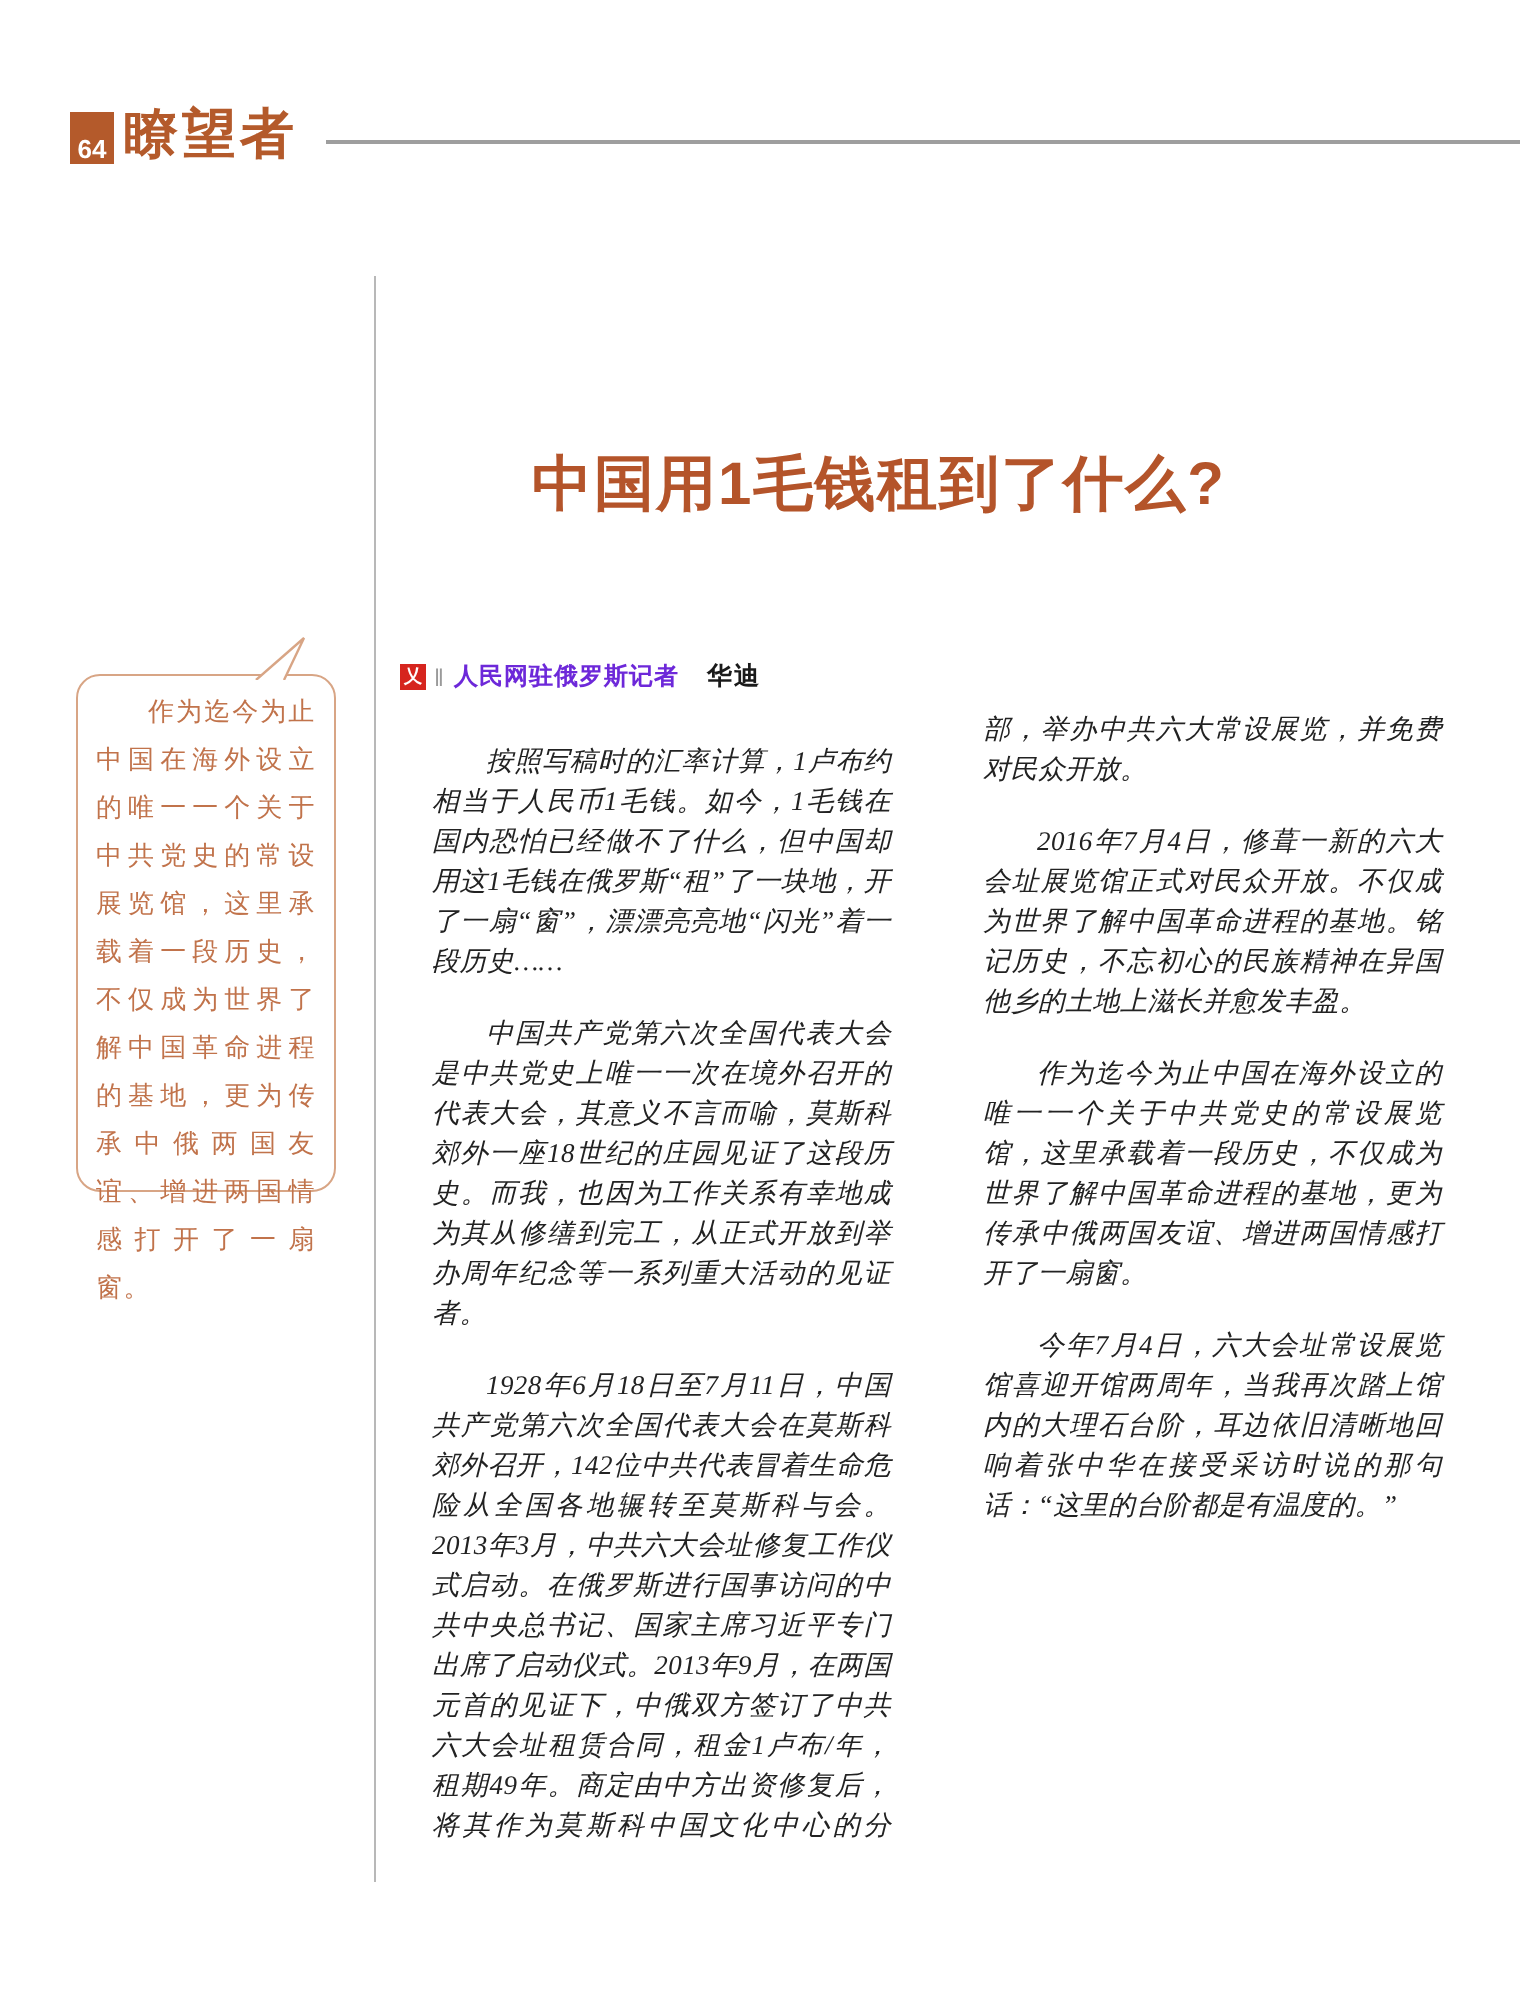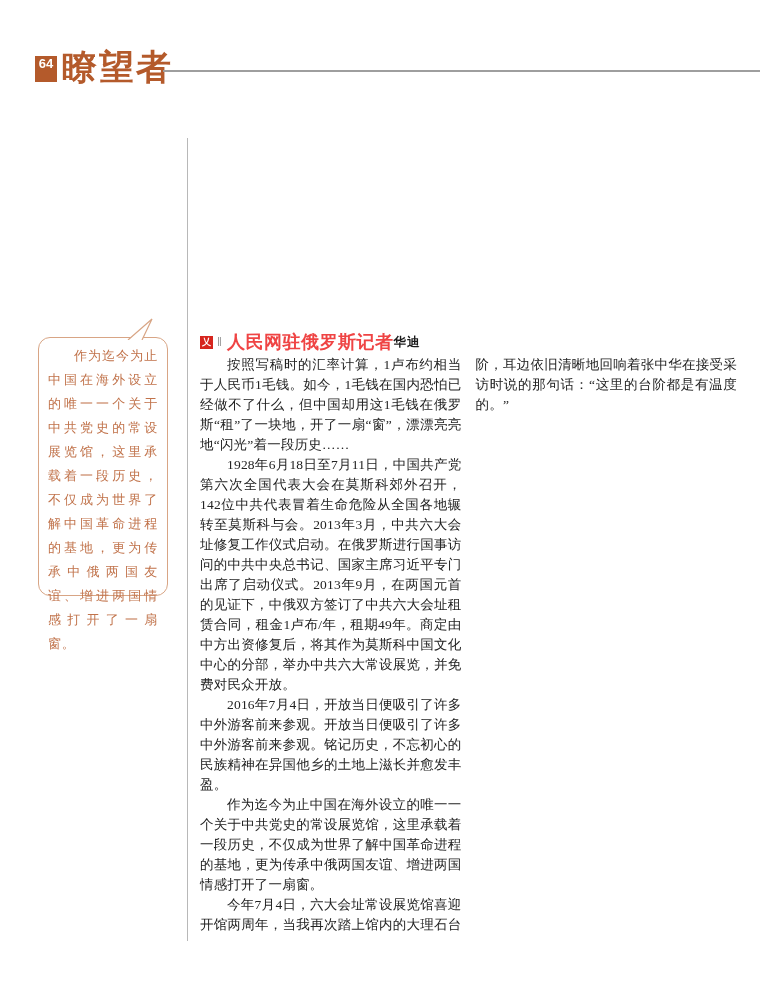--- a/index.html
+++ b/index.html
@@ -2,24 +2,24 @@
 <html><head>
 <meta charset="utf-8">
 <style>
   html,body{margin:0;padding:0;background:#fff;}
   .page{position:relative;width:760px;height:1007px;background:#ffffff;overflow:hidden;
         font-family:"Liberation Serif","DejaVu Serif",serif;}
 
   
   .page-num-box{position:absolute;left:35px;top:56px;width:22px;height:26px;
     background:#b45a2b;color:#fff;font-family:"Liberation Sans","DejaVu Sans",sans-serif;
-    font-size:13px;font-weight:bold;display:flex;align-items:flex-start;justify-content:center;}
+    font-size:13px;font-weight:bold;display:flex;align-items:flex-end;justify-content:center;}
   .masthead{position:absolute;left:62px;top:52px;color:#b45a2b;
     font-family:"Liberation Sans","DejaVu Sans",sans-serif;
-    font-size:35px;font-weight:bold;letter-spacing:2px;line-height:30px;}
+    font-size:27px;font-weight:bold;letter-spacing:2px;line-height:30px;}
   .header-rule{position:absolute;left:163px;top:70px;width:597px;height:2px;background:#9e9e9e;}
 
   
   .v-rule{position:absolute;left:187px;top:138px;width:1px;height:803px;background:#b8b8b8;}
 
   
   .callout{position:absolute;left:38px;top:337px;width:130px;height:259px;
     box-sizing:border-box;border:1px solid #d8a585;border-radius:12px;background:#fff;}
   .callout-tail{position:absolute;right:12px;top:-20px;width:30px;height:22px;}
   .callout-text{padding:6px 9px 0 9px;color:#c1734b;font-size:13px;line-height:24px;
@@ -27,27 +27,27 @@
 
   
   .article-title{position:absolute;left:266px;top:222px;color:#b4542a;
     font-family:"Liberation Sans","DejaVu Sans",sans-serif;
     font-size:30px;font-weight:bold;letter-spacing:1px;white-space:nowrap;}
   .byline{position:absolute;left:200px;top:330px;display:flex;align-items:center;
     font-family:"Liberation Sans","DejaVu Sans",sans-serif;}
   .byline-logo{width:13px;height:13px;background:#d6251e;color:#fff;font-size:9px;
     font-weight:bold;display:flex;align-items:center;justify-content:center;}
   .byline-sep{color:#9a9a9a;font-size:12px;margin:0 5px 0 4px;}
-  .byline-source{font-size:18px;font-weight:bold;color:#ef4444;letter-spacing:0.5px;}
-  .byline-author{font-size:12.5px;font-weight:bold;color:#1a1a1a;letter-spacing:1px;}
+  .byline-source{font-size:12px;font-weight:bold;color:#6d28d9;letter-spacing:0.5px;}
+  .byline-author{font-size:12.5px;font-weight:bold;color:#1a1a1a;margin-left:14px;letter-spacing:1px;}
 
   .body-text{position:absolute;left:200px;top:355px;width:537px;height:586px;
     column-count:2;column-gap:14px;column-fill:auto;
     font-size:13.5px;line-height:20px;color:#222;text-align:justify;letter-spacing:0.2px;}
-  .body-text p{margin:0;text-indent:2em;}
+  .body-text p{margin:16px;text-indent:2em;font-style:italic;}
 </style>
 </head>
 <body>
 
 <div class="page">
 
   <div class="page-num-box">
     <span>64</span>
   </div>
   <div class="masthead">瞭望者</div>
@@ -55,29 +55,31 @@
 
   <div class="v-rule"></div>
 
   <div class="callout">
     <svg class="callout-tail" viewBox="0 0 30 22" xmlns="http://www.w3.org/2000/svg">
       <path d="M3 22 L27 1 L17 22" fill="#ffffff" stroke="#d8a585" stroke-width="1.2"></path>
     </svg>
     <div class="callout-text">作为迄今为止中国在海外设立的唯一一个关于中共党史的常设展览馆，这里承载着一段历史，不仅成为世界了解中国革命进程的基地，更为传承中俄两国友谊、增进两国情感打开了一扇窗。</div>
   </div>
 
+  <div class="article-title">中国用1毛钱租到了什么?</div>
 
   <div class="byline">
     <span class="byline-logo">乂</span>
     <span class="byline-sep">‖</span>
     <span class="byline-source">人民网驻俄罗斯记者</span>
     <span class="byline-author">华迪</span>
   </div>
 
   <div class="body-text">
     <p>按照写稿时的汇率计算，1卢布约相当于人民币1毛钱。如今，1毛钱在国内恐怕已经做不了什么，但中国却用这1毛钱在俄罗斯“租”了一块地，开了一扇“窗”，漂漂亮亮地“闪光”着一段历史……</p>
+    <p>中国共产党第六次全国代表大会是中共党史上唯一一次在境外召开的代表大会，其意义不言而喻，莫斯科郊外一座18世纪的庄园见证了这段历史。而我，也因为工作关系有幸地成为其从修缮到完工，从正式开放到举办周年纪念等一系列重大活动的见证者。</p>
     <p>1928年6月18日至7月11日，中国共产党第六次全国代表大会在莫斯科郊外召开，142位中共代表冒着生命危险从全国各地辗转至莫斯科与会。2013年3月，中共六大会址修复工作仪式启动。在俄罗斯进行国事访问的中共中央总书记、国家主席习近平专门出席了启动仪式。2013年9月，在两国元首的见证下，中俄双方签订了中共六大会址租赁合同，租金1卢布/年，租期49年。商定由中方出资修复后，将其作为莫斯科中国文化中心的分部，举办中共六大常设展览，并免费对民众开放。</p>
-    <p>2016年7月4日，开放当日便吸引了许多中外游客前来参观。开放当日便吸引了许多中外游客前来参观。铭记历史，不忘初心的民族精神在异国他乡的土地上滋长并愈发丰盈。</p>
+    <p>2016年7月4日，修葺一新的六大会址展览馆正式对民众开放。不仅成为世界了解中国革命进程的基地。铭记历史，不忘初心的民族精神在异国他乡的土地上滋长并愈发丰盈。</p>
     <p>作为迄今为止中国在海外设立的唯一一个关于中共党史的常设展览馆，这里承载着一段历史，不仅成为世界了解中国革命进程的基地，更为传承中俄两国友谊、增进两国情感打开了一扇窗。</p>
     <p><span>今年7月4日，六大会址常设展览馆喜迎开馆两周年，当我再次踏上馆内的大理石台阶，耳边依旧清晰地回响着张中华在接受采访时说的那句话：“这里的台阶都是有温度的。”</span></p>
   </div>
 
 </div>
 
 </body></html>

